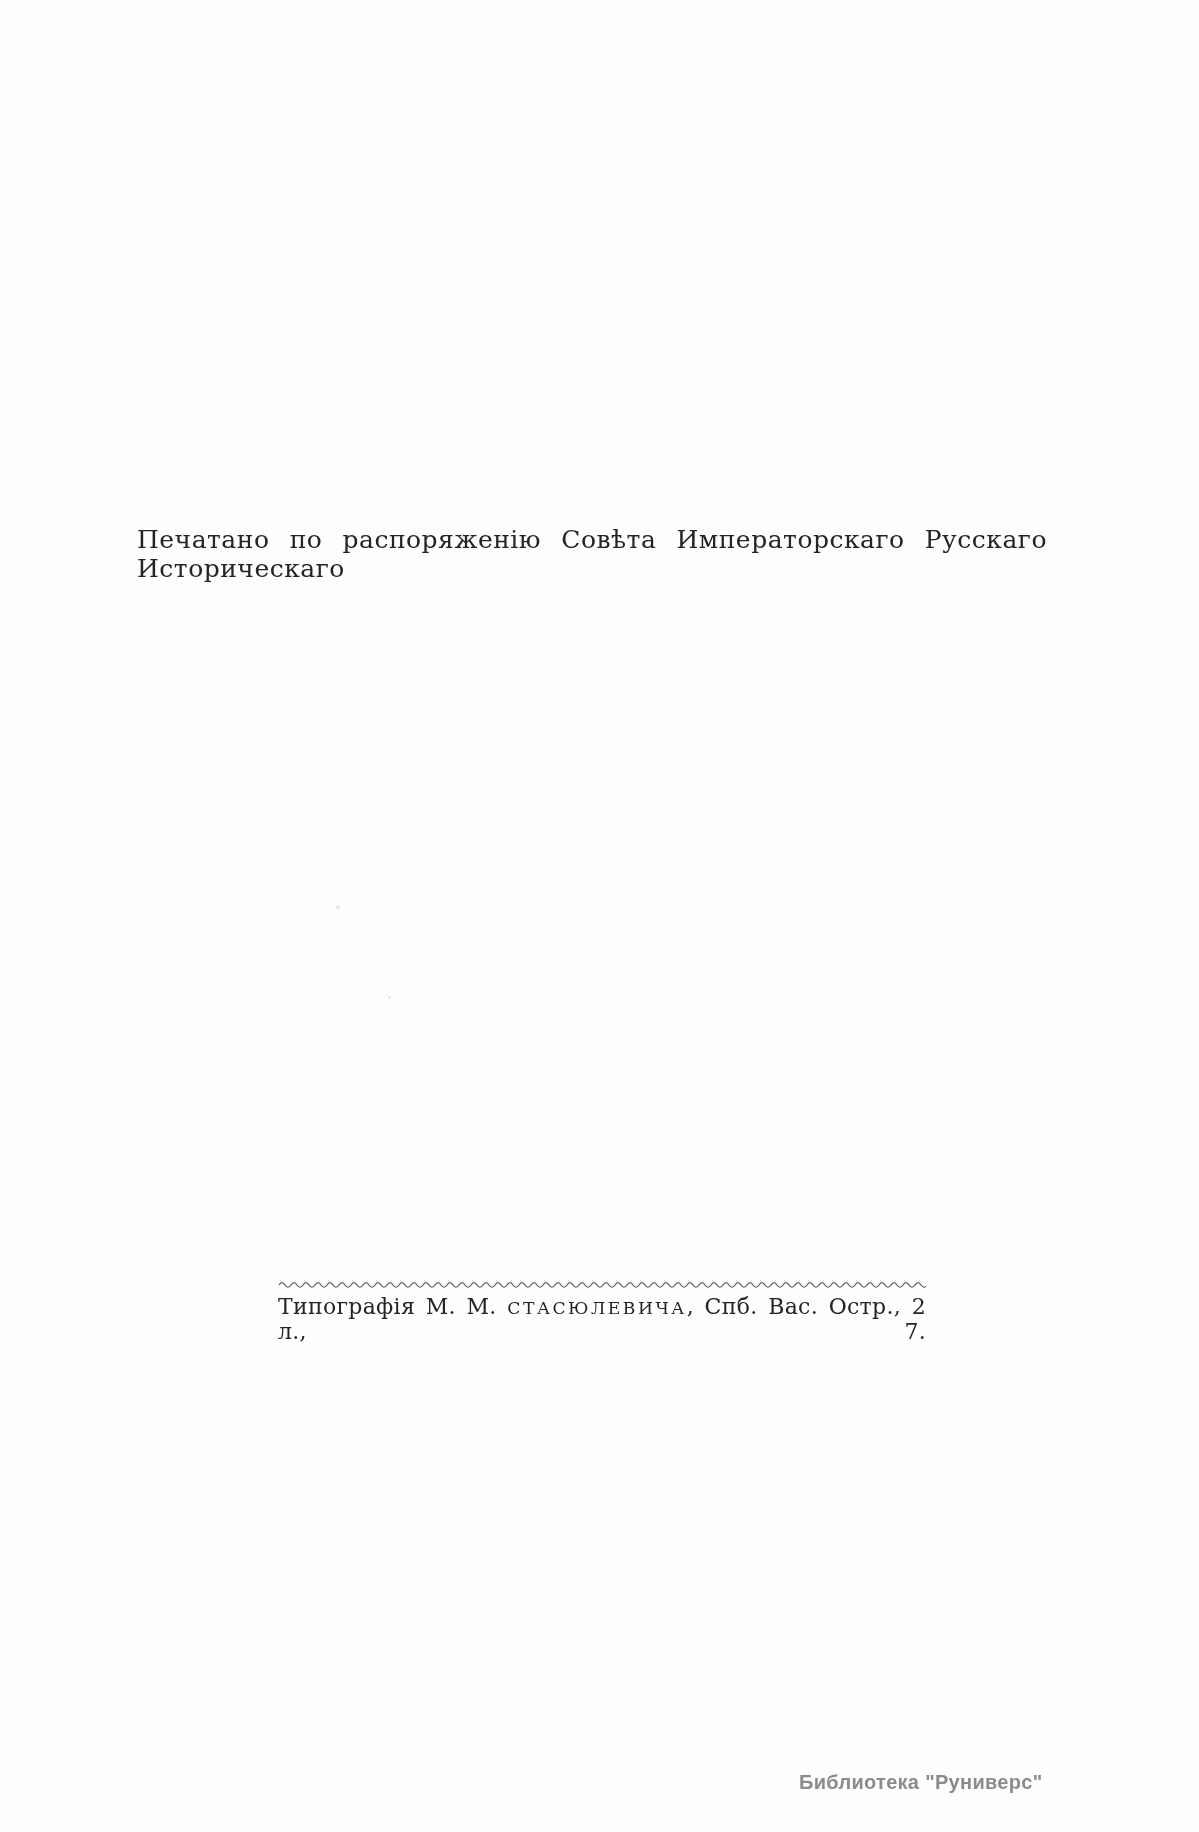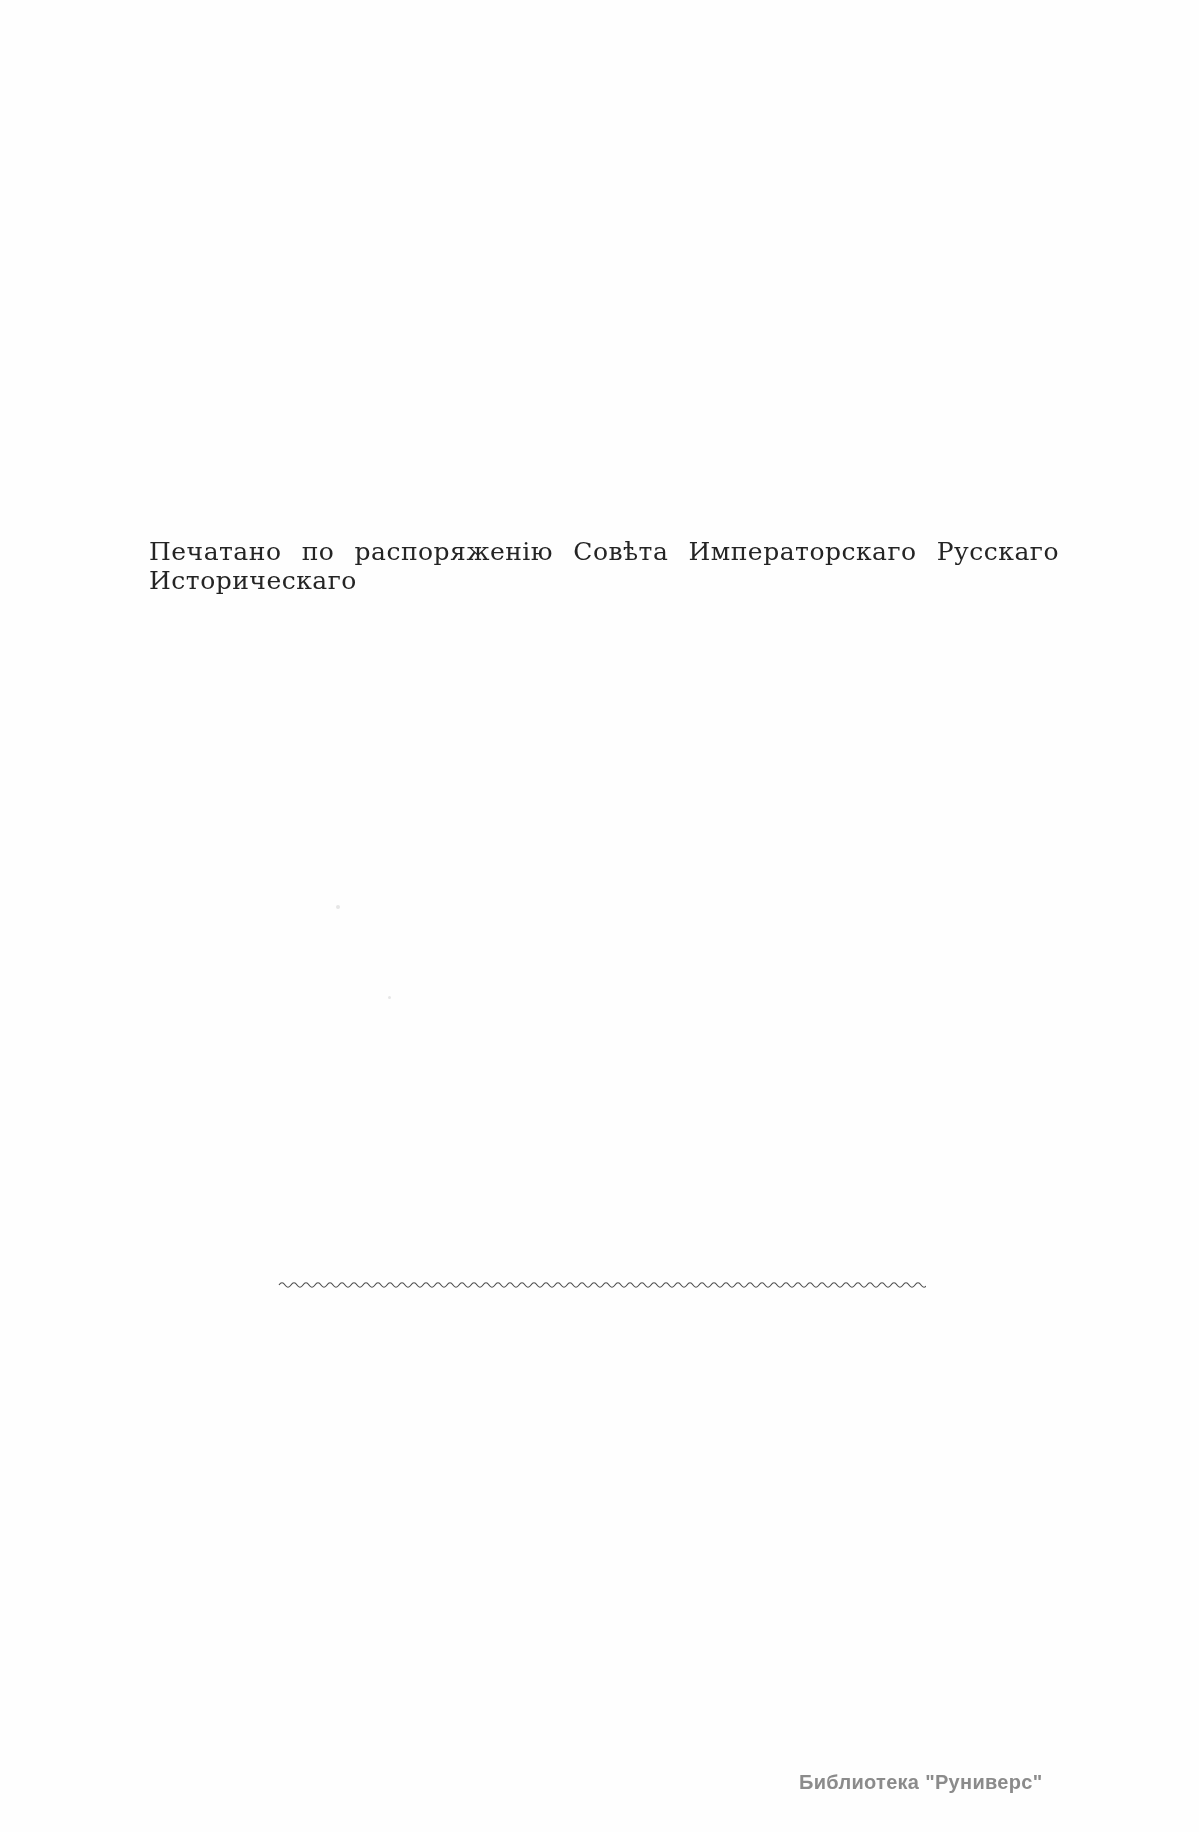--- a/index.html
+++ b/index.html
@@ -6,21 +6,21 @@
   .page{
     position:relative;
     width:1199px;height:1832px;
     background:#fefefe;
     font-family:"DejaVu Serif", serif;
     color:#242424;
     overflow:hidden;
   }
   .notice-line{
     position:absolute;
-    margin:16px;
+    margin:4px;
     font-size:25px;
     letter-spacing:0.5px;
     text-align:justify;
     text-align-last:justify;
     -moz-text-align-last:justify;
     white-space:normal;
     color:#242424;
   }
   .notice-line-1{left:133px;top:521px;width:910px;}
   .notice-line-2{left:152px;top:587px;width:868px;}
@@ -68,19 +68,20 @@
 
 <div class="page">
 
   <p class="notice-line notice-line-1" style="color: rgb(36, 36, 36);">Печатано по распоряженію Совѣта Императорскаго Русскаго Историческаго</p>
 
 
   <svg class="footer-rule" viewBox="0 0 648 12" width="648" height="12" aria-hidden="true">
     <path id="wavy-path" d="M1 6 q3 -4.5 6 0 q3 4.5 6 0 q3 -4.5 6 0 q3 4.5 6 0 q3 -4.5 6 0 q3 4.5 6 0 q3 -4.5 6 0 q3 4.5 6 0 q3 -4.5 6 0 q3 4.5 6 0 q3 -4.5 6 0 q3 4.5 6 0 q3 -4.5 6 0 q3 4.5 6 0 q3 -4.5 6 0 q3 4.5 6 0 q3 -4.5 6 0 q3 4.5 6 0 q3 -4.5 6 0 q3 4.5 6 0 q3 -4.5 6 0 q3 4.5 6 0 q3 -4.5 6 0 q3 4.5 6 0 q3 -4.5 6 0 q3 4.5 6 0 q3 -4.5 6 0 q3 4.5 6 0 q3 -4.5 6 0 q3 4.5 6 0 q3 -4.5 6 0 q3 4.5 6 0 q3 -4.5 6 0 q3 4.5 6 0 q3 -4.5 6 0 q3 4.5 6 0 q3 -4.5 6 0 q3 4.5 6 0 q3 -4.5 6 0 q3 4.5 6 0 q3 -4.5 6 0 q3 4.5 6 0 q3 -4.5 6 0 q3 4.5 6 0 q3 -4.5 6 0 q3 4.5 6 0 q3 -4.5 6 0 q3 4.5 6 0 q3 -4.5 6 0 q3 4.5 6 0 q3 -4.5 6 0 q3 4.5 6 0 q3 -4.5 6 0 q3 4.5 6 0 q3 -4.5 6 0 q3 4.5 6 0 q3 -4.5 6 0 q3 4.5 6 0 q3 -4.5 6 0 q3 4.5 6 0 q3 -4.5 6 0 q3 4.5 6 0 q3 -4.5 6 0 q3 4.5 6 0 q3 -4.5 6 0 q3 4.5 6 0 q3 -4.5 6 0 q3 4.5 6 0 q3 -4.5 6 0 q3 4.5 6 0 q3 -4.5 6 0 q3 4.5 6 0 q3 -4.5 6 0 q3 4.5 6 0 q3 -4.5 6 0 q3 4.5 6 0 q3 -4.5 6 0 q3 4.5 6 0 q3 -4.5 6 0 q3 4.5 6 0 q3 -4.5 6 0 q3 4.5 6 0 q3 -4.5 6 0 q3 4.5 6 0 q3 -4.5 6 0 q3 4.5 6 0 q3 -4.5 6 0 q3 4.5 6 0 q3 -4.5 6 0 q3 4.5 6 0 q3 -4.5 6 0 q3 4.5 6 0 q3 -4.5 6 0 q3 4.5 6 0 q3 -4.5 6 0 q3 4.5 6 0 q3 -4.5 6 0 q3 4.5 6 0 q3 -4.5 6 0 q3 4.5 6 0 q3 -4.5 6 0 q3 4.5 6 0 q3 -4.5 6 0 q3 4.5 6 0 q3 -4.5 6 0 q3 4.5 6 0 q3 -4.5 6 0 q3 4.5 6 0" fill="none" stroke-width="1.1" stroke="#4b4b4b"></path>
   </svg>
 
+  <p class="imprint" style="color: rgb(36, 36, 36);"><span>Типографія М. М.</span> <span class="printer-name">Стасюлевича</span><span>, Спб. Вас. Остр., 2 л., 7.</span></p>
 
   <div class="speck speck-1"></div>
   <div class="speck speck-2"></div>
 
   <div class="watermark" style="color: rgb(139, 139, 139);">Библиотека "Руниверс"</div>
 
 </div>
 
 </body></html>

